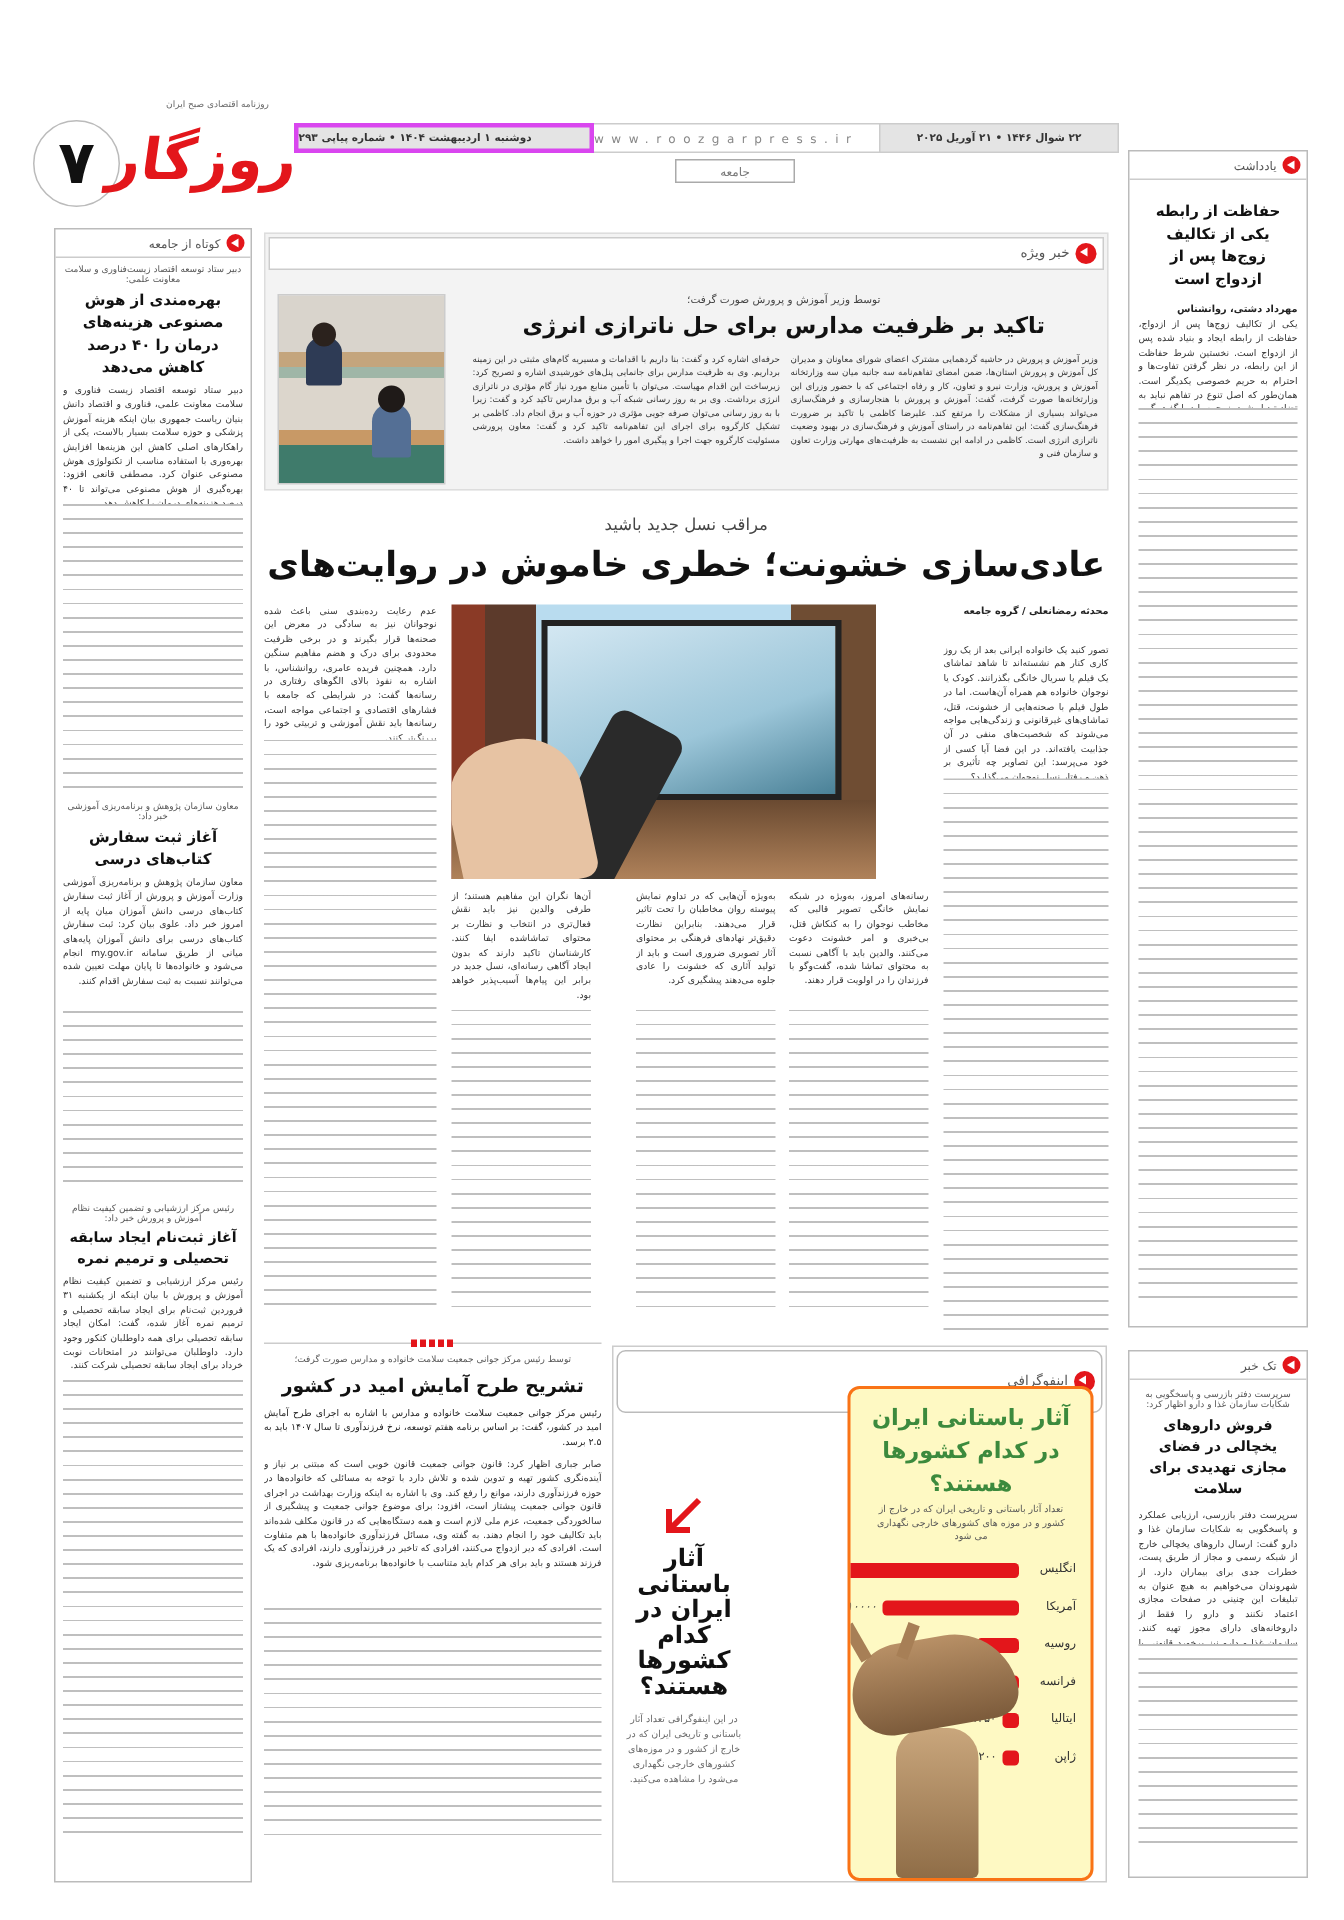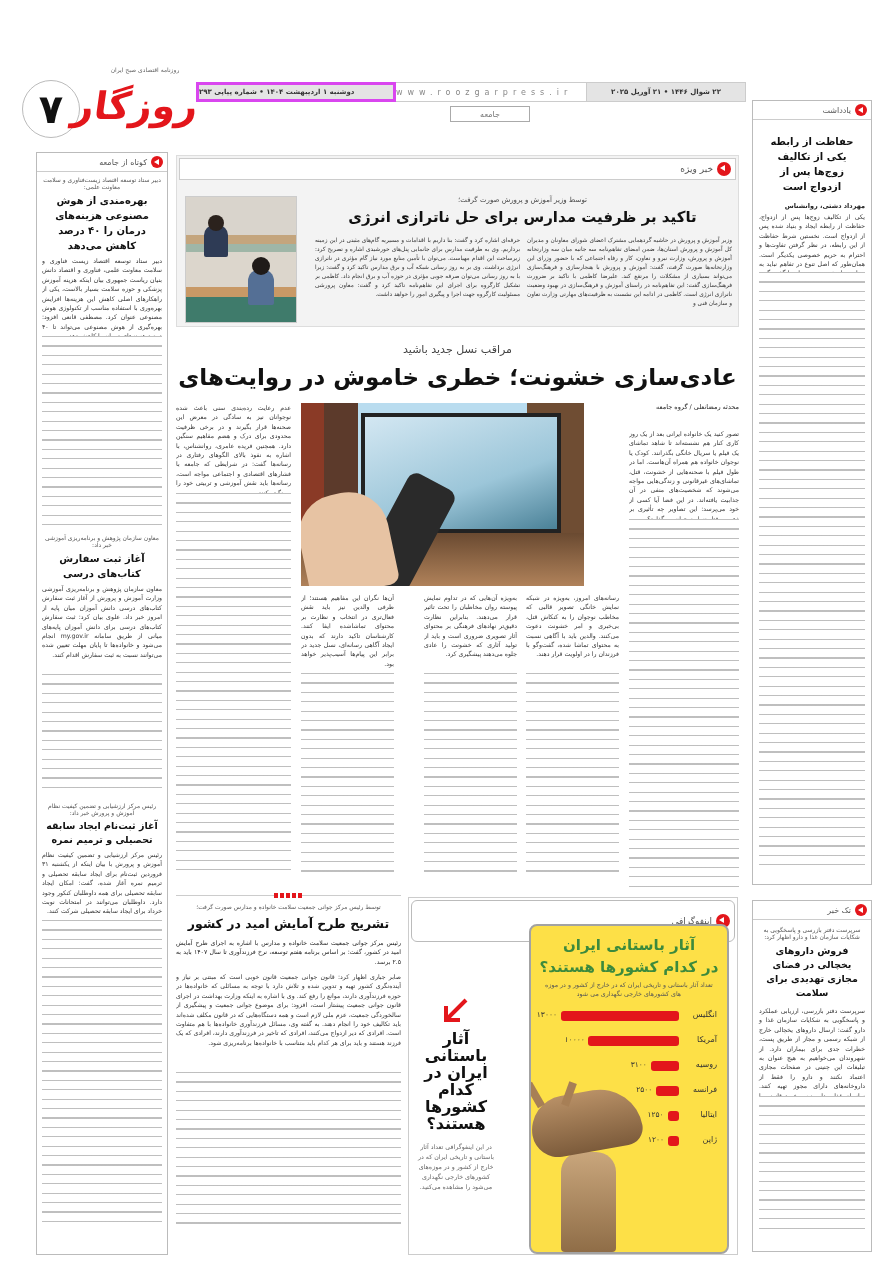--- a/index.html
+++ b/index.html
@@ -74,21 +74,21 @@
     <div style="position:absolute;left:66px;top:60px;width:18px;height:18px;background:#1f1a18;border-radius:50%"></div>
     <div style="position:absolute;left:22px;top:18px;width:16px;height:16px;background:#2b221d;border-radius:50%"></div>
   </div>
 </div>
 
 <div class="abs" style="left:176px;top:335px;width:563px;height:540px;">
   <div class="sub" style="font-size:11px;color:#444;margin-top:8px">مراقب نسل جدید باشید</div>
   <div class="hd" style="font-size:23px;line-height:34px;margin-top:4px;letter-spacing:-.5px">عادی‌سازی خشونت؛ خطری خاموش در روایت‌های تصویری</div>
 
   <div class="abs" style="right:0;top:68px;width:110px;height:470px">
-    <div style="font-size:6.5px;font-weight:normal;margin-bottom:18px">محدثه رمضانعلی / گروه جامعه</div>
+    <div style="font-size:6.5px;font-weight:bold;margin-bottom:18px">محدثه رمضانعلی / گروه جامعه</div>
     <div class="txt" style="height:90px"><span>تصور کنید یک خانواده ایرانی بعد از یک روز کاری کنار هم نشسته‌اند تا شاهد تماشای یک فیلم یا سریال خانگی بگذرانند. کودک یا نوجوان خانواده هم همراه آن‌هاست. اما در طول فیلم با صحنه‌هایی از خشونت، قتل، تماشای‌های غیرقانونی و زندگی‌هایی مواجه می‌شوند که شخصیت‌های منفی در آن جذابیت یافته‌اند. در این فضا آیا کسی از خود می‌پرسد: این تصاویر چه تأثیری بر ذهن و رفتار نسل نوجوان می‌گذارد؟</span></div>
     <div class="filler" style="height:370px"></div>
   </div>
 
   <div class="abs" style="left:125px;top:68px;width:283px;height:183px;overflow:hidden;background:linear-gradient(90deg,#8a3a26 0 8%,#5c3a2b 8% 20%,#b9dcef 20% 80%,#6f4d33 80% 100%)">
     <div style="position:absolute;left:60px;top:10px;width:200px;height:120px;background:linear-gradient(160deg,#d3e7f2,#9cc6d9 60%,#4a8197);border:4px solid #222"></div>
     <div style="position:absolute;left:0;top:130px;width:100%;height:53px;background:linear-gradient(#6a4a31,#b0825a)"></div>
     <div style="position:absolute;left:80px;top:72px;width:52px;height:120px;background:#2a2a2a;border-radius:10px;transform:rotate(28deg)"></div>
     <div style="position:absolute;left:0;top:90px;width:90px;height:100px;background:#e7c3a3;border-radius:40px 40px 10px 10px;transform:rotate(-12deg)"></div>
   </div>
@@ -133,21 +133,21 @@
     <div style="width:28px;height:28px;position:relative;margin:0 auto 6px">
       <svg width="28" height="28" viewBox="0 0 28 28">
           <path d="M24 4 L6 22" stroke="#e3161b" stroke-width="4"></path>
           <path d="M4 10 L4 24 L18 24" stroke="#e3161b" stroke-width="4" fill="none"></path>
         </svg>
     </div>
     <div class="hd" style="font-size:16px;line-height:17px">آثار باستانی ایران در کدام کشورها هستند؟</div>
     <div style="font-size:6.3px;line-height:10px;color:#666;text-align:center;margin-top:10px">در این اینفوگرافی تعداد آثار باستانی و تاریخی ایران که در خارج از کشور و در موزه‌های کشورهای خارجی نگهداری می‌شود را مشاهده می‌کنید.</div>
   </div>
 
-  <div class="abs" style="right:8px;top:26px;width:200px;height:330px;background:#fde047;border:2px solid #a3a3a3;border-radius:8px;overflow:hidden">
+  <div class="abs" style="right:8px;top:26px;width:164px;height:330px;background:#fef9c3;border:2px solid #f97316;border-radius:8px;overflow:hidden">
     <div class="hd" style="color:#3c8a3d;font-size:15px;line-height:22px;margin-top:8px">آثار باستانی ایران</div>
     <div class="hd" style="color:#3c8a3d;font-size:15px;line-height:22px">در کدام کشورها هستند؟</div>
     <div style="font-size:6.3px;line-height:9px;color:#555;text-align:center;padding:2px 14px">تعداد آثار باستانی و تاریخی ایران که در خارج از کشور و در موزه های کشورهای خارجی نگهداری می شود</div>
     <div id="bars" style="position:relative;margin-top:6px;height:150px">
         <div style="position: absolute; right: 0px; top: 0px; width: 100%; height: 20px;">
           <span style="position: absolute; right: 10px; top: 4px; font-size: 8px; color: rgb(51, 51, 51); width: 34px; text-align: right;">انگلیس</span>
           <div style="position: absolute; right: 48px; top: 5px; height: 10px; border-radius: 3px; background: rgb(227, 22, 27); width: 118px;"></div>
           <span style="position: absolute; right: 170px; top: 4px; font-size: 7.5px; color: rgb(51, 51, 51);">۱۳۰۰۰</span>
         </div>
         <div style="position: absolute; right: 0px; top: 25px; width: 100%; height: 20px;">

